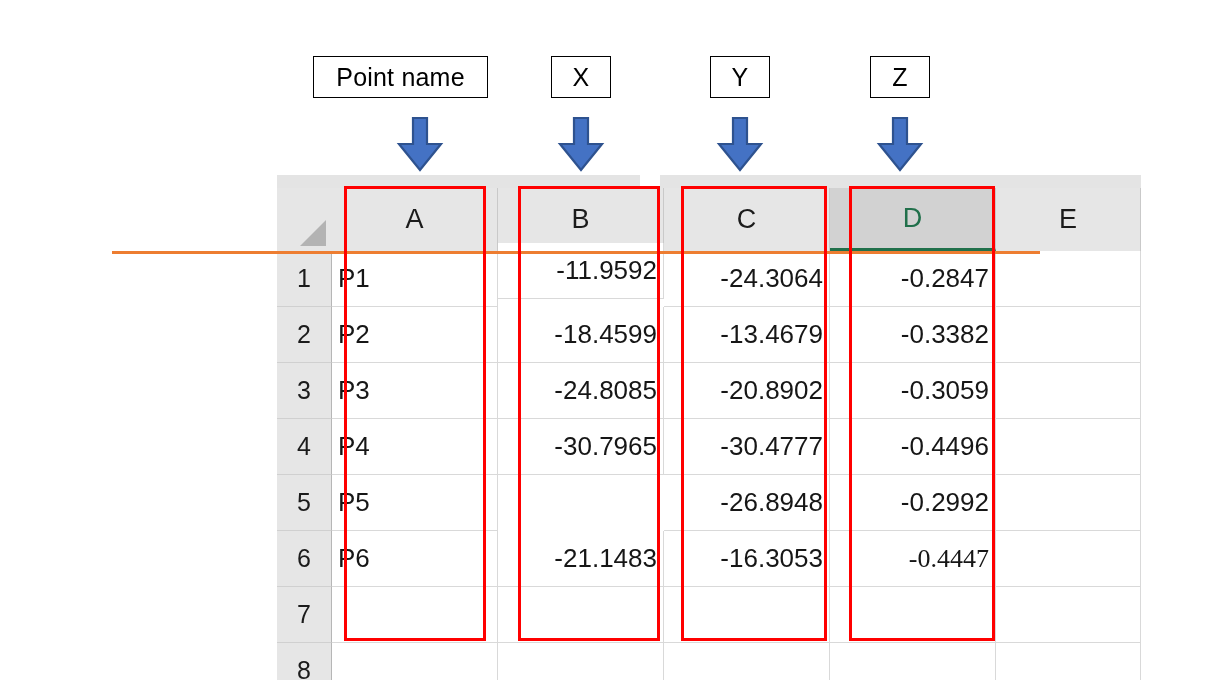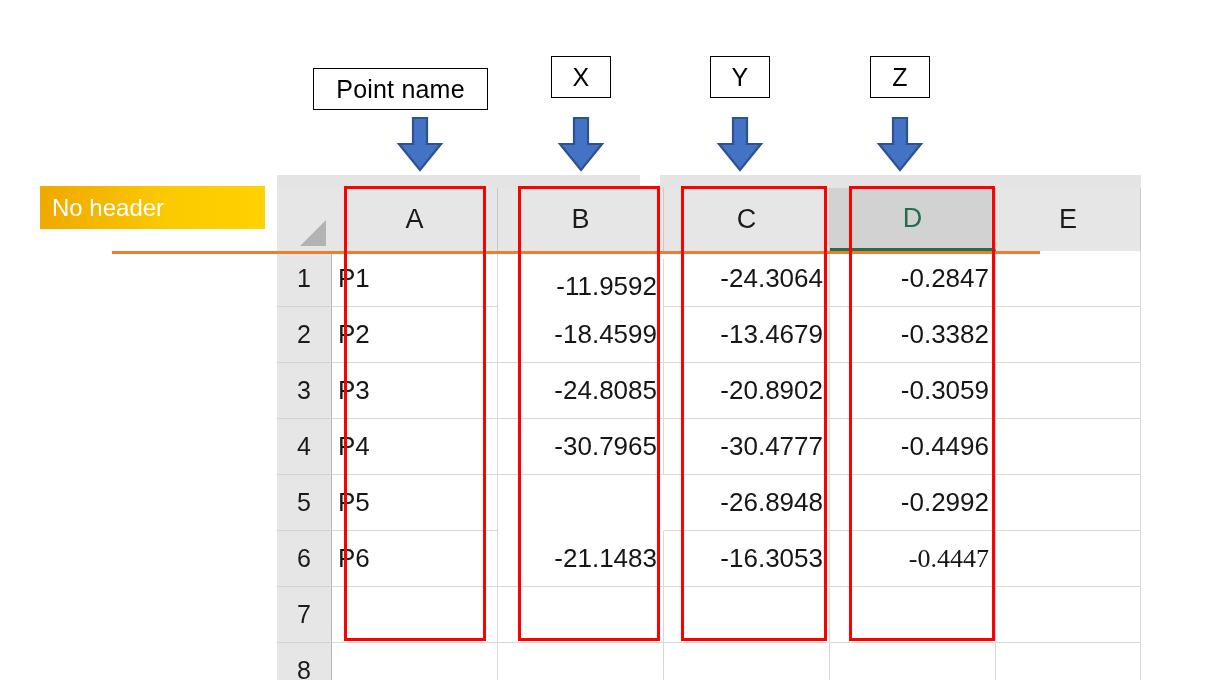--- a/index.html
+++ b/index.html
@@ -172,21 +172,21 @@
     border: 3px solid #FF0000;
     background: transparent;
     pointer-events: none;
   }
 </style>
 </head>
 <body>
 
 <div id="stage">
 
-  <div class="callout-box" style="left:313px; top:68px; width:175px; height:42px;">Point name</div>
+  <div class="callout-box" style="left:313px; top:56px; width:175px; height:42px;">Point name</div>
 
   <div class="callout-box" style="left:551px; top:56px; width:60px; height:42px;">X</div>
 
   <div class="callout-box" style="left:710px; top:56px; width:60px; height:42px;">Y</div>
 
   <div class="callout-box" style="left:870px; top:56px; width:60px; height:42px;">Z</div>
 
   <svg class="arrow-down" style="left:396px; top:116px;" viewBox="0 0 48 56">
     <polygon points="17,2 31,2 31,28 45,28 24,54 3,28 17,28" fill="#4472C4" stroke="#2E528F" stroke-width="2.2" stroke-linejoin="miter"></polygon>
   </svg>
@@ -196,23 +196,20 @@
   </svg>
 
   <svg class="arrow-down" style="left:716px; top:116px;" viewBox="0 0 48 56">
     <polygon points="17,2 31,2 31,28 45,28 24,54 3,28 17,28" fill="#4472C4" stroke="#2E528F" stroke-width="2.2" stroke-linejoin="miter"></polygon>
   </svg>
 
   <svg class="arrow-down" style="left:876px; top:116px;" viewBox="0 0 48 56">
     <polygon points="17,2 31,2 31,28 45,28 24,54 3,28 17,28" fill="#4472C4" stroke="#2E528F" stroke-width="2.2" stroke-linejoin="miter"></polygon>
   </svg>
 
-  <div class="tag-banner">
-    <span>No header</span>
-  </div>
 
   <div id="sheet">
 
     <div class="sheet-topband"></div>
     <div class="sheet-topband2"></div>
 
     <div class="header-row"></div>
 
     <div class="corner-cell">
       <div class="corner-triangle"></div>
@@ -227,21 +224,21 @@
     <div class="row-head" style="top:76px;">1</div>
     <div class="row-head" style="top:132px;">2</div>
     <div class="row-head" style="top:188px;">3</div>
     <div class="row-head" style="top:244px;">4</div>
     <div class="row-head" style="top:300px;">5</div>
     <div class="row-head" style="top:356px;">6</div>
     <div class="row-head" style="top:412px;">7</div>
     <div class="row-head" style="top:468px;">8</div>
 
     <div class="grid-cell txt" style="left:55px;  top:76px; width:166px;">P1</div>
-    <div class="grid-cell num" style="left:221px; top:84px; width:166px;">-11.9592</div>
+    <div class="grid-cell num" style="left:221px; top:68px; width:166px;">-11.9592</div>
     <div class="grid-cell num" style="left:387px; top:76px; width:166px;">-24.3064</div>
     <div class="grid-cell num" style="left:553px; top:76px; width:166px;">-0.2847</div>
     <div class="grid-cell num" style="left:719px; top:76px; width:145px;"></div>
 
     <div class="grid-cell txt" style="left:55px;  top:132px; width:166px;">P2</div>
     <div class="grid-cell num" style="left:221px; top:132px; width:166px;">-18.4599</div>
     <div class="grid-cell num" style="left:387px; top:132px; width:166px;">-13.4679</div>
     <div class="grid-cell num" style="left:553px; top:132px; width:166px;">-0.3382</div>
     <div class="grid-cell num" style="left:719px; top:132px; width:145px;"></div>
 

